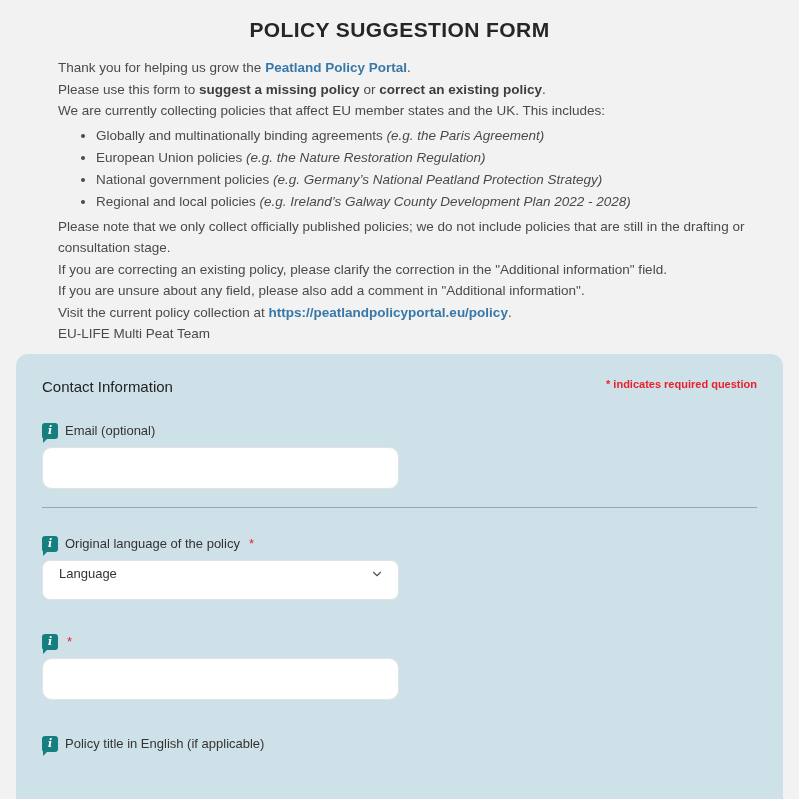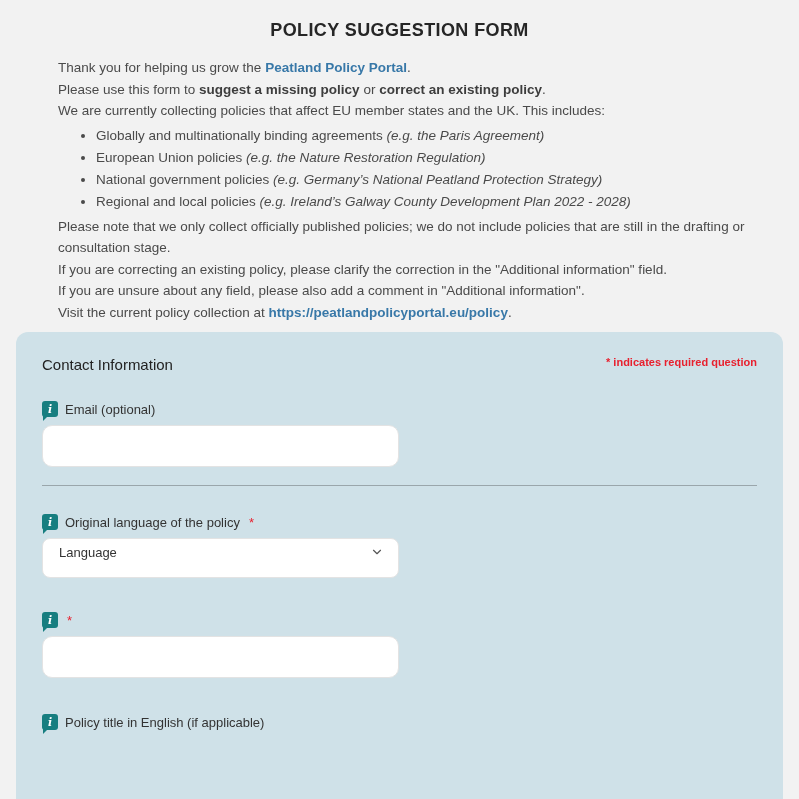--- a/index.html
+++ b/index.html
@@ -6,21 +6,21 @@
   html, body { width: 799px; height: 799px; }
   body {
     background: #f2f2f2;
     font-family: "Liberation Sans", sans-serif;
     color: #4a4a4a;
     overflow: hidden;
   }
   .page-title {
     margin: 18px 0 15px;
     text-align: center;
-    font-size: 18px;
+    font-size: 21px;
     font-weight: 700;
     letter-spacing: 0.4px;
     color: #262626;
     line-height: 24px;
   }
   .intro {
     padding: 0 18px;
     font-size: 13.5px;
     line-height: 21.5px;
     color: #4a4a4a;
@@ -151,20 +151,21 @@
     <li><span>Globally and multinationally binding agreements </span><span class="example">(e.g. the Paris Agreement)</span></li>
     <li><span>European Union policies </span><span class="example">(e.g. the Nature Restoration Regulation)</span></li>
     <li><span>National government policies </span><span class="example">(e.g. Germany’s National Peatland Protection Strategy)</span></li>
     <li><span>Regional and local policies </span><span class="example">(e.g. Ireland’s Galway County Development Plan 2022 - 2028)</span></li>
   </ul>
 
   <p>Please note that we only collect officially published policies; we do not include policies that are still in the drafting or consultation stage.</p>
   <p>If you are correcting an existing policy, please clarify the correction in the "Additional information" field.</p>
   <p>If you are unsure about any field, please also add a comment in "Additional information".</p>
   <p><span>Visit the current policy collection at </span><a class="text-link">https://peatlandpolicyportal.eu/policy</a><span>.</span></p>
+  <p>EU-LIFE Multi Peat Team</p>
 </div>
 
 <div class="form-panel">
 
   <div class="panel-header">
     <div class="section-heading">Contact Information</div>
     <div class="required-note">* indicates required question</div>
   </div>
 
   <div class="field-group">

